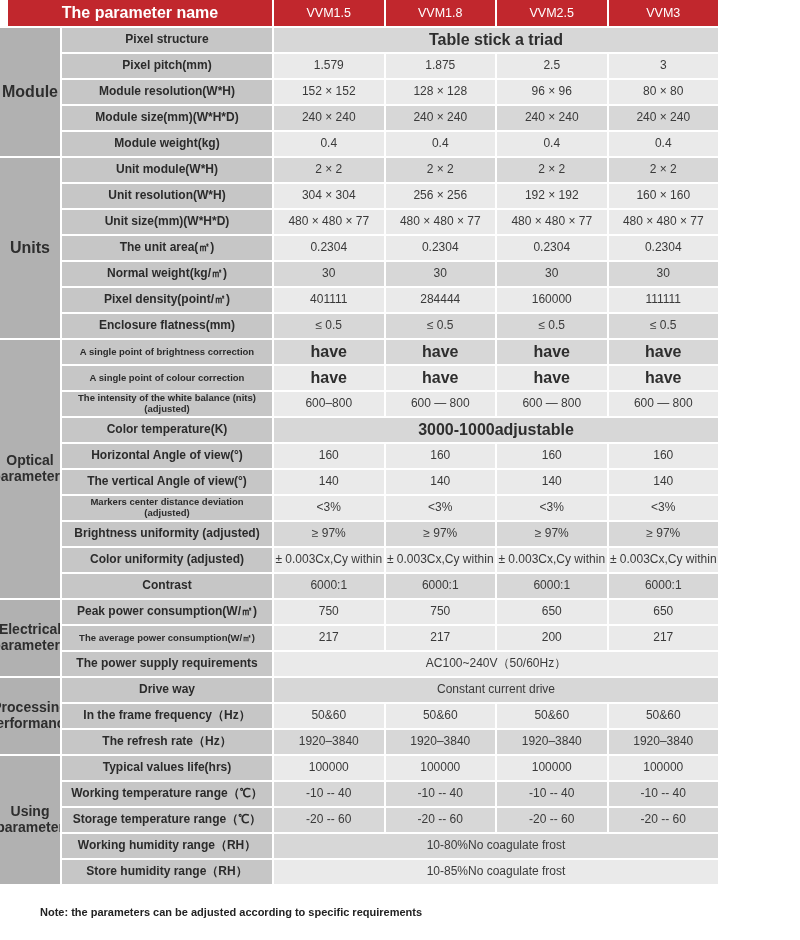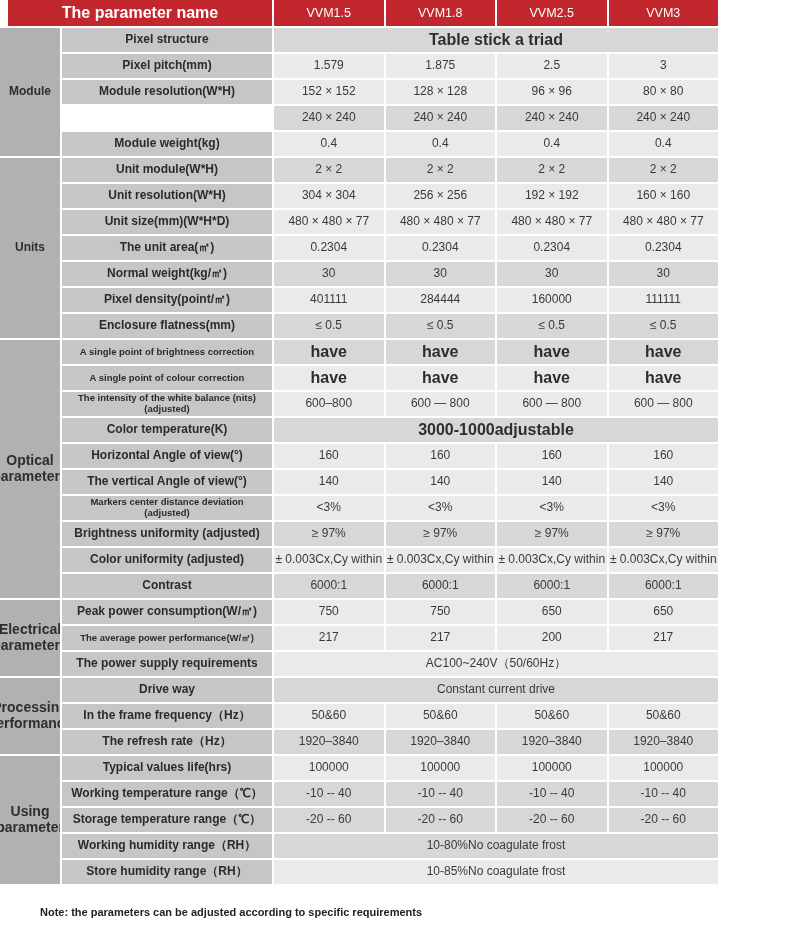--- a/index.html
+++ b/index.html
@@ -35,21 +35,21 @@
     margin-left: 8px;
   }
   .hm {
     background: #c1272d;
     color: #ffffff;
     font-size: 12.5px;
     grid-row: 1;
   }
 
   
-  .g  { background: #b1b1b1; color: #2e2e2e; font-weight: bold; font-size: 12px; padding: 0 2px; }
+  .g  { background: #b1b1b1; color: #2e2e2e; font-weight: bold; font-size: 16px; padding: 0 2px; }
   .gs { font-size: 14px; }
 
   
   .p  { background: #c6c6c6; color: #2b2b2b; font-weight: bold; font-size: 12px; padding: 0 6px; }
   .ps { font-size: 9.5px; }
 
   
   .v  { background: #eaeaea; color: #3a3a3a; font-size: 12px; }
   .vd { background: #d7d7d7; color: #3a3a3a; font-size: 12px; }
   .b  { font-weight: bold; font-size: 16px; color: #2e2e2e; }
@@ -76,20 +76,21 @@
     <div class="p" style="grid-area: 3 / 2;">Pixel pitch(mm)</div>
     <div class="v" style="grid-area: 3 / 3;">1.579</div>
     <div class="v" style="grid-area: 3 / 4;">1.875</div>
     <div class="v" style="grid-area: 3 / 5;">2.5</div>
     <div class="v" style="grid-area: 3 / 6;">3</div>
     <div class="p" style="grid-area: 4 / 2;">Module resolution(W*H)</div>
     <div class="v" style="grid-area: 4 / 3;">152 × 152</div>
     <div class="v" style="grid-area: 4 / 4;">128 × 128</div>
     <div class="v" style="grid-area: 4 / 5;">96 × 96</div>
     <div class="v" style="grid-area: 4 / 6;">80 × 80</div>
+    <div class="p" style="grid-area: 5 / 2;">Module size(mm)(W*H*D)</div>
     <div class="vd" style="grid-area: 5 / 3;">240 × 240</div>
     <div class="vd" style="grid-area: 5 / 4;">240 × 240</div>
     <div class="vd" style="grid-area: 5 / 5;">240 × 240</div>
     <div class="vd" style="grid-area: 5 / 6;">240 × 240</div>
     <div class="p" style="grid-area: 6 / 2;">Module weight(kg)</div>
     <div class="v" style="grid-area: 6 / 3;">0.4</div>
     <div class="v" style="grid-area: 6 / 4;">0.4</div>
     <div class="v" style="grid-area: 6 / 5;">0.4</div>
     <div class="v" style="grid-area: 6 / 6;">0.4</div>
     <div class="g" style="grid-area: 7 / 1 / span 7;">Units</div>
@@ -175,21 +176,21 @@
     <div class="vd" style="grid-area: 23 / 3;">6000:1</div>
     <div class="vd" style="grid-area: 23 / 4;">6000:1</div>
     <div class="vd" style="grid-area: 23 / 5;">6000:1</div>
     <div class="vd" style="grid-area: 23 / 6;">6000:1</div>
     <div class="g gs" style="grid-area: 24 / 1 / span 3;">Electrical parameters</div>
     <div class="p" style="grid-area: 24 / 2;">Peak power consumption(W/㎡)</div>
     <div class="v" style="grid-area: 24 / 3;">750</div>
     <div class="v" style="grid-area: 24 / 4;">750</div>
     <div class="v" style="grid-area: 24 / 5;">650</div>
     <div class="v" style="grid-area: 24 / 6;">650</div>
-    <div class="p ps" style="grid-area: 25 / 2;">The average power performance(W/㎡)</div>
+    <div class="p ps" style="grid-area: 25 / 2;">The average power consumption(W/㎡)</div>
     <div class="v" style="grid-area: 25 / 3;">217</div>
     <div class="v" style="grid-area: 25 / 4;">217</div>
     <div class="v" style="grid-area: 25 / 5;">200</div>
     <div class="v" style="grid-area: 25 / 6;">217</div>
     <div class="p" style="grid-area: 26 / 2;">The power supply requirements</div>
     <div class="v" style="grid-area: 26 / 3 / auto / span 4;">AC100~240V（50/60Hz）</div>
     <div class="g gs" style="grid-area: 27 / 1 / span 3;">Processing performance</div>
     <div class="p" style="grid-area: 27 / 2;">Drive way</div>
     <div class="vd" style="grid-area: 27 / 3 / auto / span 4;">Constant current drive</div>
     <div class="p" style="grid-area: 28 / 2;">In the frame frequency（Hz）</div>

